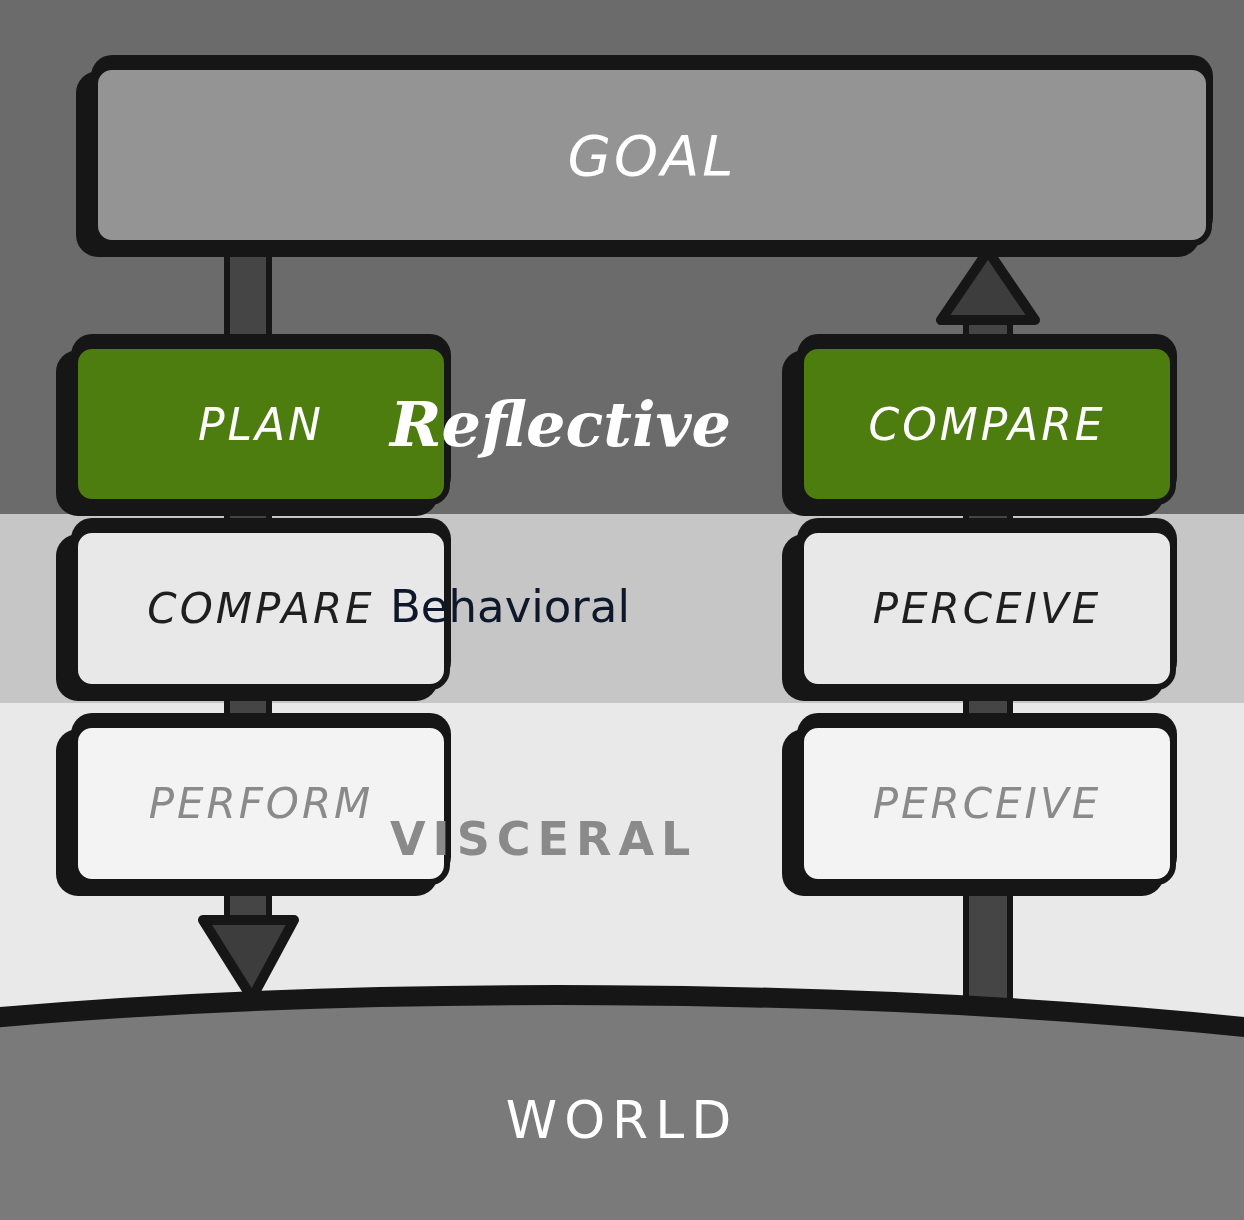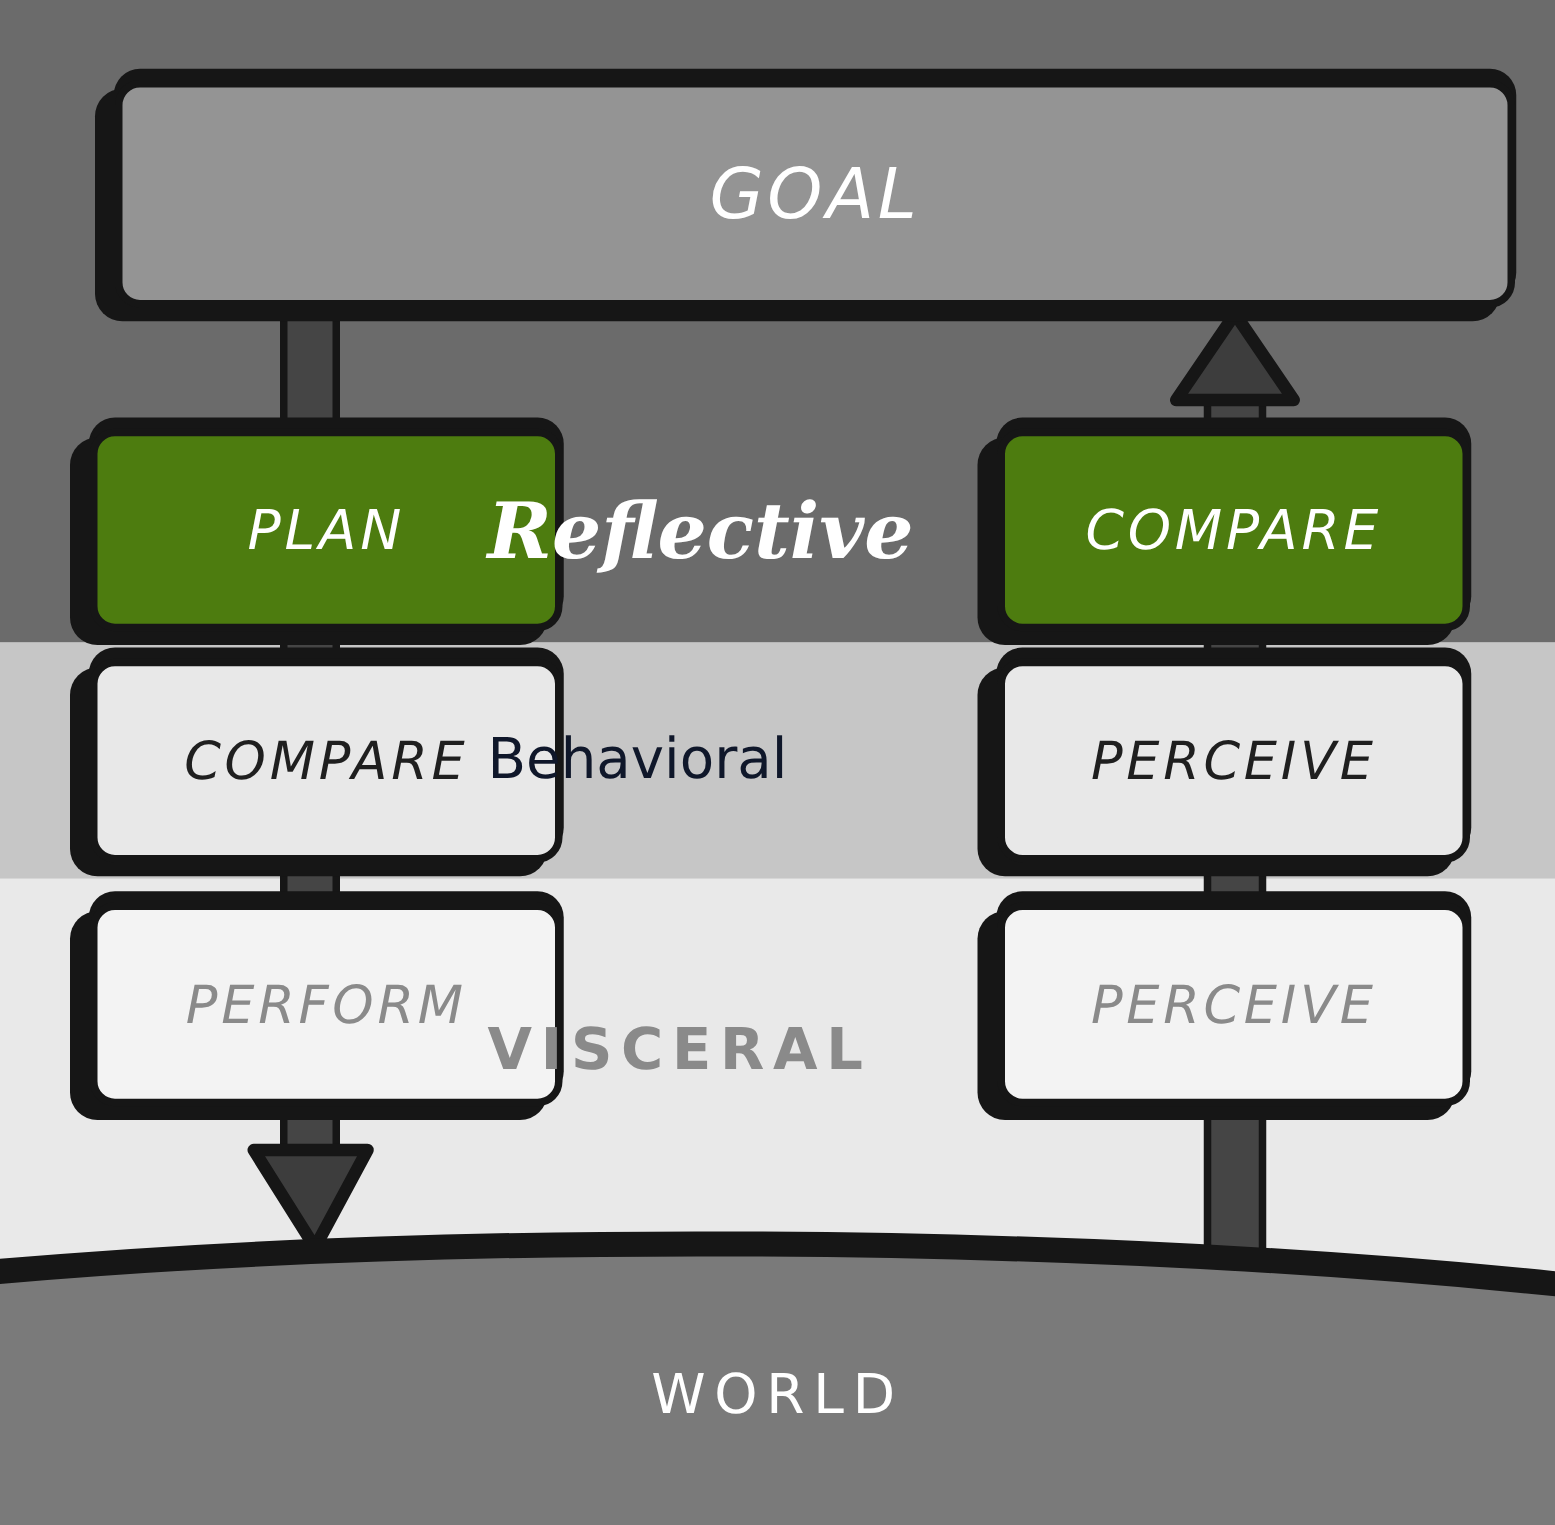--- a/index.html
+++ b/index.html
@@ -31,21 +31,21 @@
   .row-2{top:527px;height:163px;background:#e8e8e8;color:#1f1f1f;font-size:42px;}
   .row-3{top:722px;height:163px;background:#f3f3f3;color:#8a8a8a;font-size:42px;}
   
   .band-label{position:absolute;left:390px;width:465px;z-index:2;}
   .label-reflective{top:388px;font-family:"DejaVu Serif",serif;font-style:italic;
                     font-weight:bold;font-size:62px;color:#fff;}
   .label-behavioral{top:580px;font-size:45px;color:#0f172a;}
   .label-visceral{top:780px;font-size:46px;font-weight:bold;letter-spacing:7px;color:#8a8a8a;margin-top:32px;}
   
   .label-world{position:absolute;left:372px;top:1090px;width:500px;text-align:center;
-               font-size:44px;letter-spacing:7px;color:#fff;z-index:3;}
+               font-size:52px;letter-spacing:7px;color:#fff;z-index:3;}
 </style>
 </head>
 <body>
 
 <div class="stage">
 
   <div class="band band-reflective"></div>
   <div class="band band-behavioral"></div>
   <div class="band band-visceral"></div>
 

